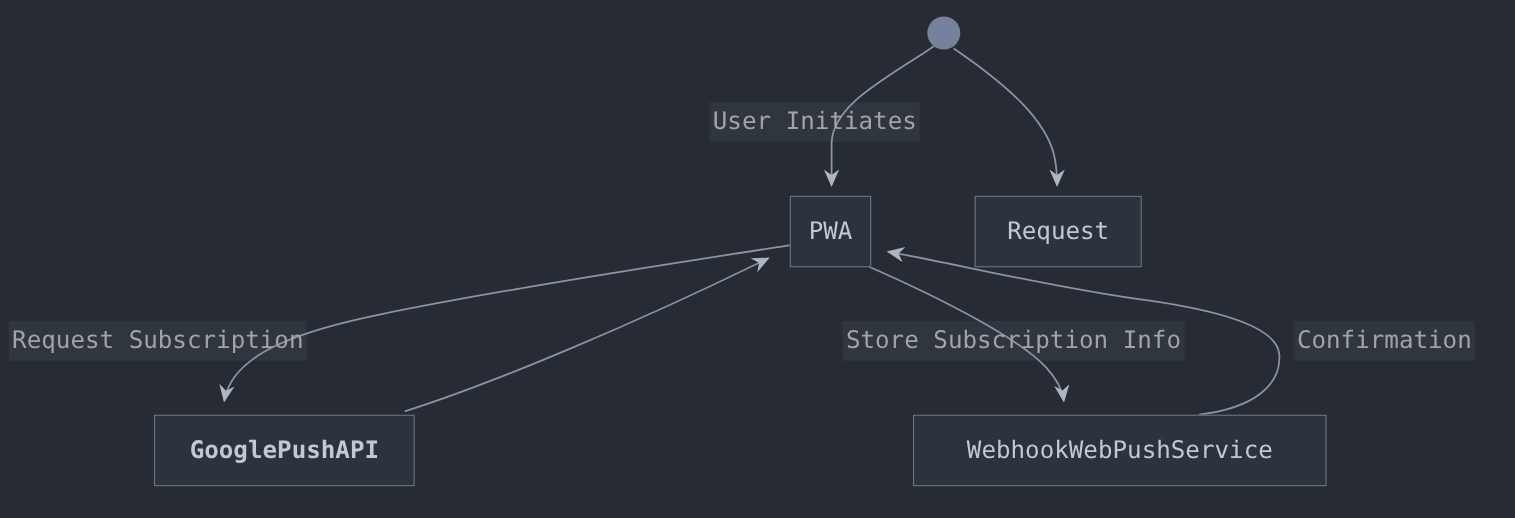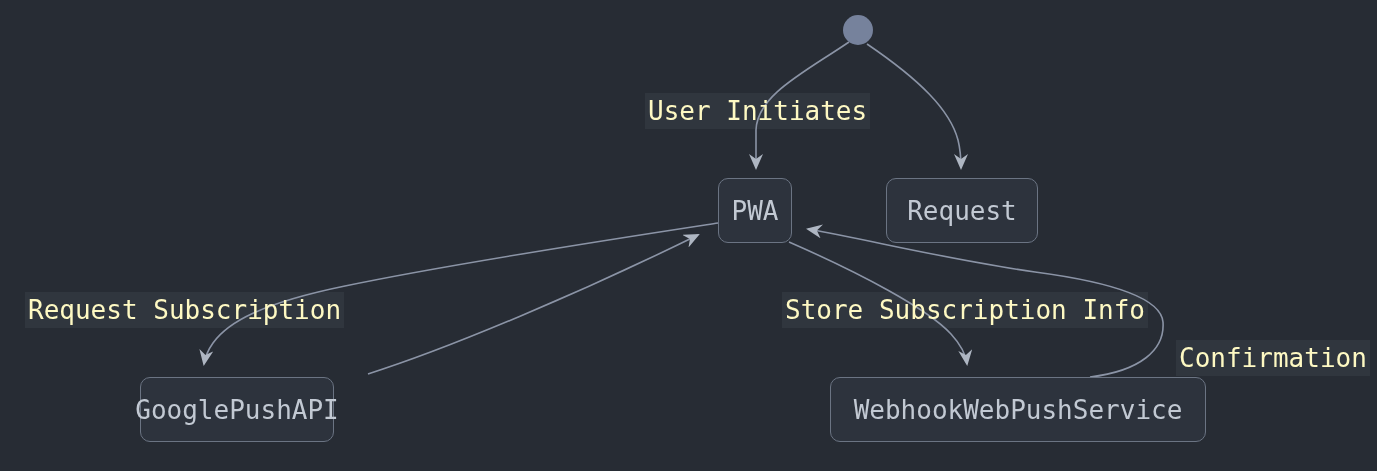--- a/index.html
+++ b/index.html
@@ -25,50 +25,50 @@
     fill: none;
     stroke: #8b94a6;
     stroke-width: 1.6px;
   }
   .state-node {
     position: absolute;
     z-index: 2;
     box-sizing: border-box;
     background: #2d333d;
     border: 1.5px solid #6b7483;
-    border-radius: 10px;
+    border-radius: 0;
     color: #c2c9d3;
-    font-size: 26px;
+    font-size: 22px;
     display: flex;
     align-items: center;
     justify-content: center;
     white-space: nowrap;
   }
   .edge-label {
     position: absolute;
     z-index: 3;
     background: rgba(141, 151, 165, 0.09);
-    color: #fef9c3;
-    font-size: 26px;
+    color: #a3a3a3;
+    font-size: 22px;
     line-height: 36px;
     height: 36px;
     padding: 0 3px;
     white-space: nowrap;
   }
   
   .node-pwa      { left: 718px; top: 178px; width: 74px;  height: 65px; }
   .node-complete { left: 886px; top: 178px; width: 152px; height: 65px; }
-  .node-google   { left: 140px; top: 377px; width: 194px; height: 65px; }
+  .node-google   { left: 140px; top: 377px; width: 237px; height: 65px; font-weight: bold; }
   .node-webhook  { left: 830px; top: 377px; width: 376px; height: 65px; }
   
   .label-user-initiates { left: 645px;  top: 93px;  }
-  .label-request        { left: 25px;    top: 292px; }
+  .label-request        { left: 8px;    top: 292px; }
   .label-return         { left: 362px;  top: 292px; }
-  .label-store          { left: 782px;  top: 292px; text-align: center; }
-  .label-confirmation   { left: 1176px; top: 292px; margin-top: 48px; }
+  .label-store          { left: 766px;  top: 292px; text-align: center; }
+  .label-confirmation   { left: 1176px; top: 292px; }
 </style>
 </head>
 <body>
 
 <div class="canvas">
 
   <svg class="edges-svg" width="1377" height="471" viewBox="0 0 1377 471">
     <defs>
       <marker id="barb" markerUnits="userSpaceOnUse" markerWidth="18" markerHeight="16" refX="14" refY="7" orient="auto">
         <path d="M0,0 L16,7 L0,14 L5,7 Z" fill="#aeb6c2"></path>

